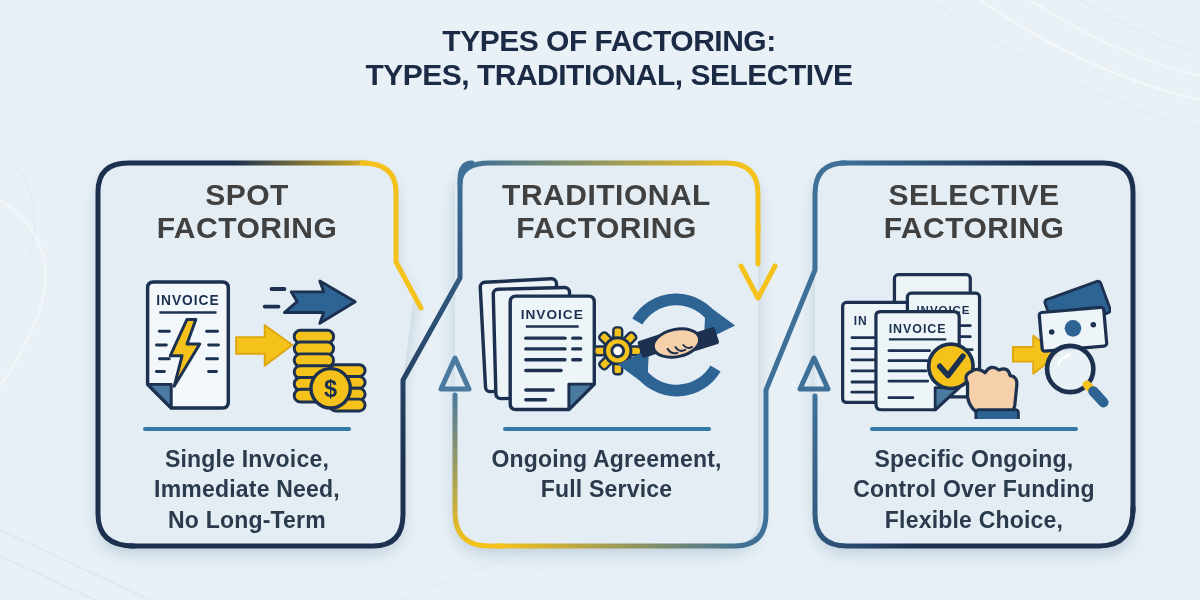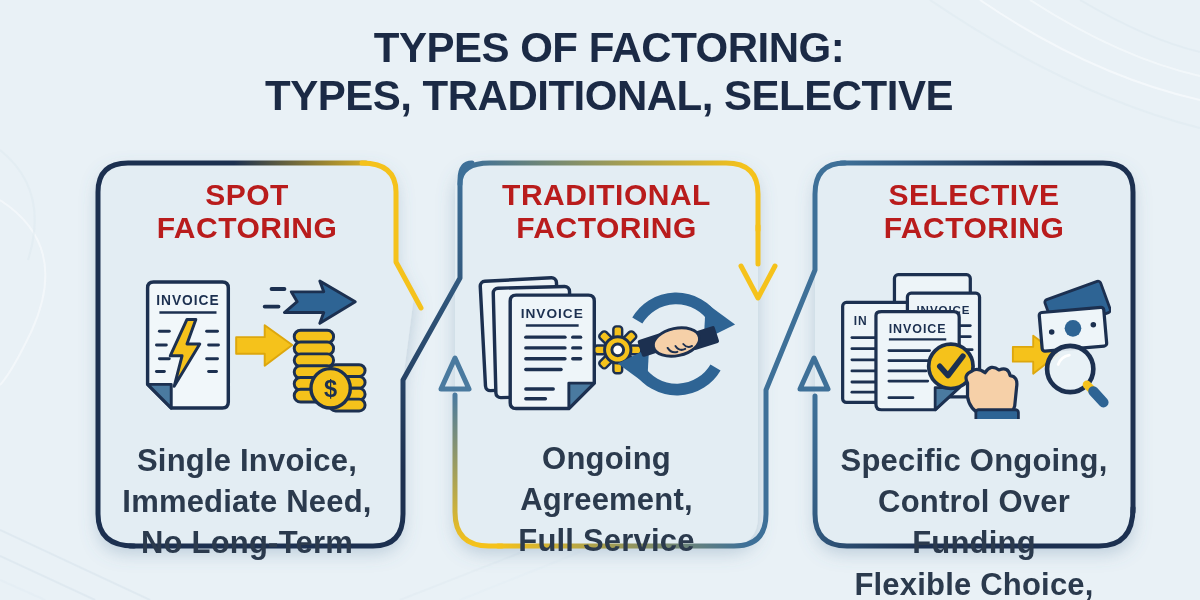--- a/index.html
+++ b/index.html
@@ -5,42 +5,42 @@
   html,body{margin:0;padding:0;}
   body{
     width:1200px;height:600px;overflow:hidden;position:relative;
     background:#e9f1f6;
     font-family:"Liberation Sans",sans-serif;
   }
   .art{position:absolute;left:0;top:0;width:1200px;height:600px;}
   .main-title{
     position:absolute;left:0;top:24px;width:1200px;padding-left:18px;box-sizing:border-box;
     text-align:center;color:#1b2a45;font-weight:bold;
-    font-size:42px;line-height:1.14;letter-spacing:-0.5px;
+    font-size:30px;line-height:1.14;letter-spacing:-0.5px;
   }
   .card{
     position:absolute;top:163px;height:383px;
     display:flex;flex-direction:column;align-items:center;
   }
   .card-1{left:98px;width:298px;}
   .card-2{left:455px;width:303px;}
   .card-3{left:815px;width:318px;}
   .card-title{
-    margin-top:15px;text-align:center;color:#b91c1c;font-weight:bold;
+    margin-top:15px;text-align:center;color:#404040;font-weight:bold;
     font-size:30px;line-height:1.1;letter-spacing:0.5px;
   }
   .icon-zone{margin-top:6px;display:flex;justify-content:flex-end;align-items:center;}
   .card-1 .icon-zone{height:140px;}
   .card-2 .icon-zone{height:140px;}
   .card-3 .icon-zone{height:148px;margin-top:2px;}
   .divider{width:208px;height:4px;border-radius:3px;background:#3579a8;margin-top:12px;}
   .card-3 .divider{margin-top:8px;}
   .desc{
     margin:13px 0 0 0;text-align:center;color:#2b3a4d;font-weight:bold;
-    font-size:31px;line-height:1.33;letter-spacing:0.2px;
+    font-size:23px;line-height:1.33;letter-spacing:0.2px;
   }
   .desc span{display:block;}
   svg text{font-family:"Liberation Sans",sans-serif;}
 </style>
 </head>
 <body>
 
 <svg class="art" viewBox="0 0 1200 600" aria-hidden="true">
   <defs>
     <linearGradient id="gNavYel" gradientUnits="userSpaceOnUse" x1="150" y1="0" x2="390" y2="0">

